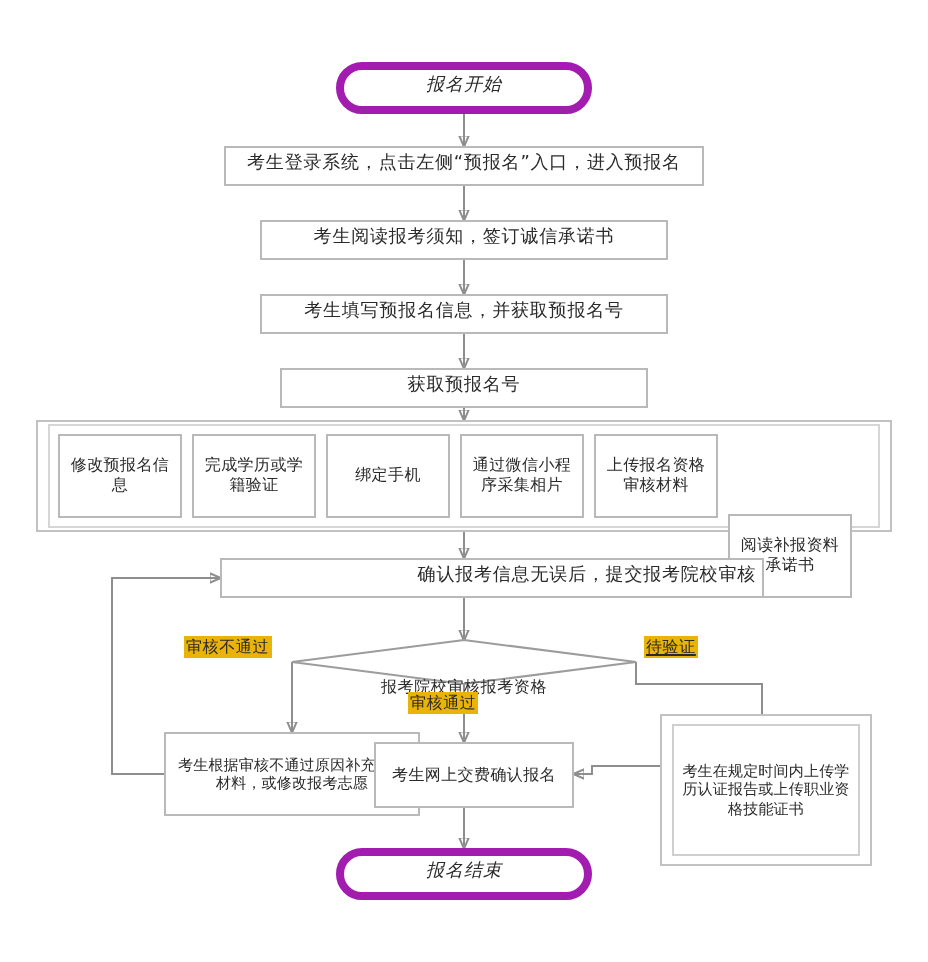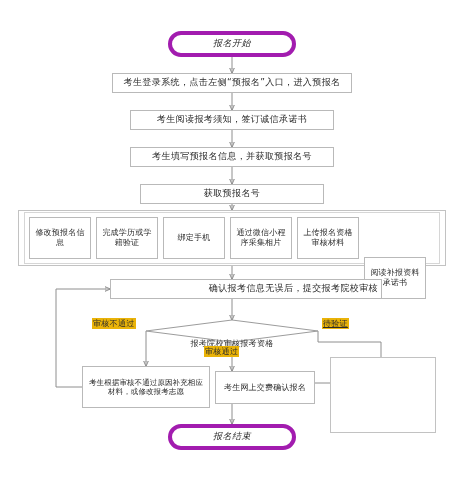--- a/index.html
+++ b/index.html
@@ -221,24 +221,27 @@
     <span>待验证</span>
   </div>
   <div class="edge-label" style="left:204px; top:346px;text-align:center;">
     <span>审核通过</span>
   </div>
 
   <div class="node tiny" style="left:82px; top:366px; width:128px; height:42px;">
     <span>考生根据审核不通过原因补充相应材料，或修改报考志愿</span>
   </div>
 
-  <div class="node small" style="left:187px; top:371px; width:100px; height:33px;margin-left:28px;">
+  <div class="node small" style="left:187px; top:371px; width:100px; height:33px;">
     <span>考生网上交费确认报名</span>
   </div>
 
   <div class="band-outer" style="left:330px; top:357px; width:106px; height:76px;">
+  </div>
+  <div class="node tiny" style="left:336px; top:362px; width:94px; height:66px; border-color:#cfcfcf;">
+    <span>考生在规定时间内上传学历认证报告或上传职业资格技能证书</span>
   </div>
 
   <div class="node terminal" style="left:168px; top:424px; width:128px; height:26px;">
     <span>报名结束</span>
   </div>
 
 </div>
 
 </body></html>

